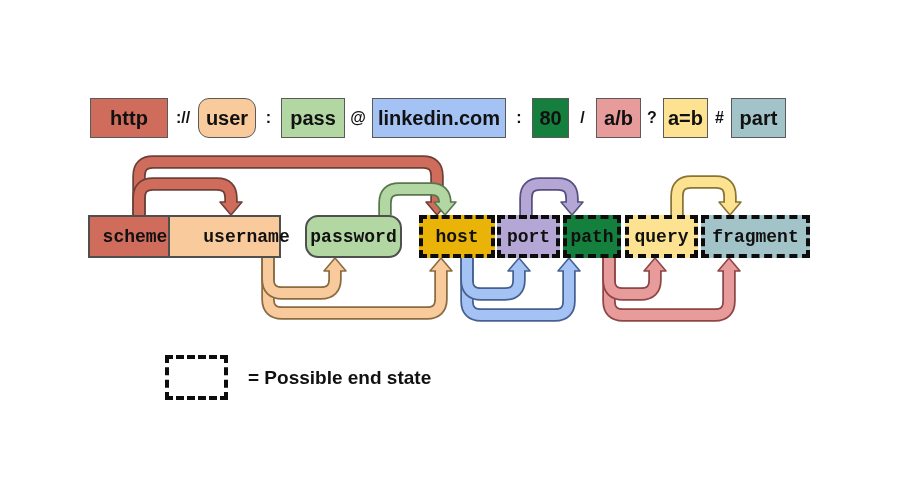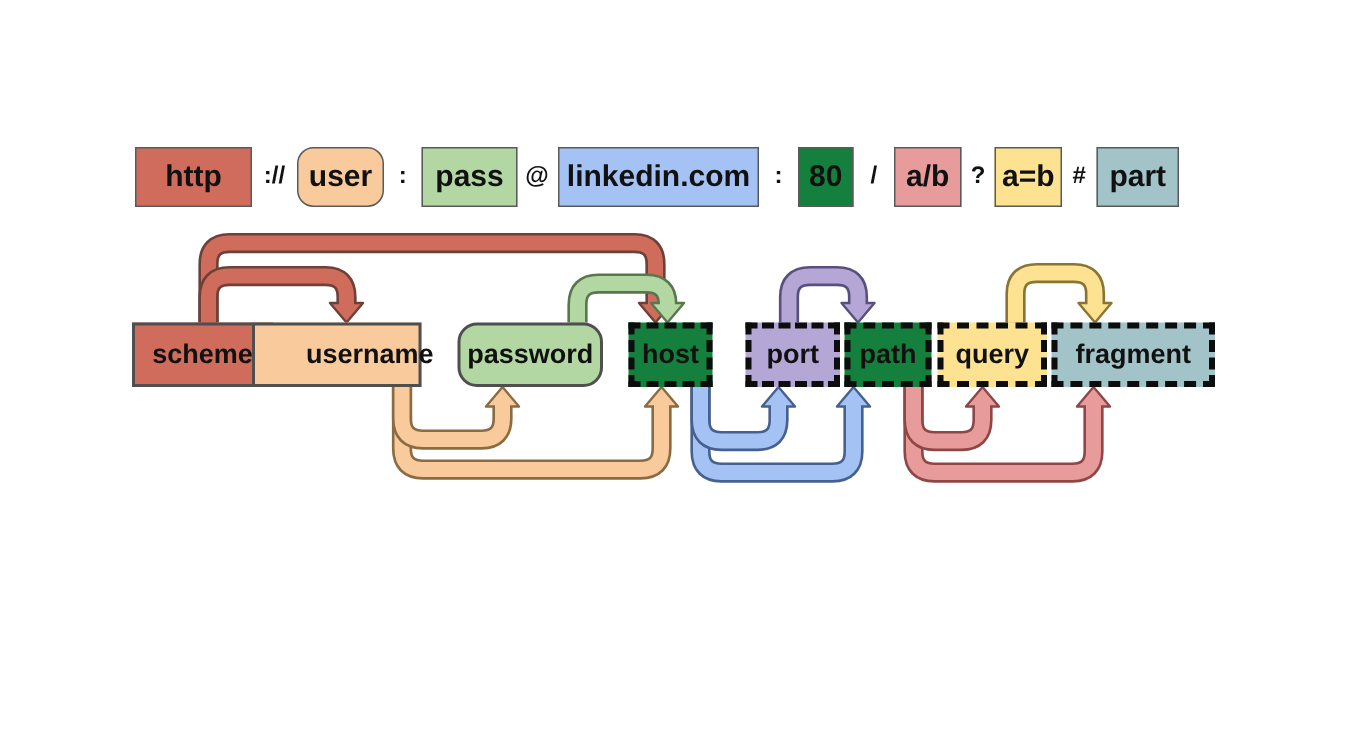--- a/index.html
+++ b/index.html
@@ -12,21 +12,21 @@
     border:1.5px solid #5a5a5a;display:flex;align-items:center;justify-content:center;
     font-size:20px;font-weight:bold;color:#111;
   }
   .token-sep{
     position:absolute;top:98px;height:40px;line-height:40px;text-align:center;
     font-size:16px;font-weight:bold;color:#111;
   }
   .state-box{
     position:absolute;top:215px;height:43px;box-sizing:border-box;
     border:2px solid #4f4f4f;display:flex;align-items:center;justify-content:center;
-    font-size:18px;font-weight:bold;color:#111;
+    font-size:18px;font-weight:bold;color:#111;font-family:Liberation Mono, monospace;
   }
   .state-box.end{border:4px dashed #0d0d0d;}
   .arrow-layer{position:absolute;left:0;top:0;width:900px;height:488px;pointer-events:none;}
   .legend{position:absolute;left:165px;top:355px;display:flex;align-items:center;}
   .legend-swatch{
     width:63px;height:45px;box-sizing:border-box;border:4px dashed #0d0d0d;background:#fff;
   }
   .legend-label{margin-left:20px;font-size:19px;font-weight:bold;color:#111;white-space:nowrap;}
 </style>
 </head>
@@ -104,19 +104,23 @@
       <g>
         <path d="M 609 258 L 609 280 Q 609 294 623 294 L 641 294 Q 655 294 655 280 L 655 269" fill="none" stroke="#8f4646" stroke-width="13.5"></path>
         <polygon points="644,271 666,271 655,258" fill="#e89b9b" stroke="#8f4646" stroke-width="1.6" stroke-linejoin="round"></polygon>
         <path d="M 609 258 L 609 280 Q 609 294 623 294 L 641 294 Q 655 294 655 280 L 655 269" fill="none" stroke="#e89b9b" stroke-width="10"></path>
       </g>
     </svg>
   <div>
       <div class="state-box" style="left: 88px; width: 94px; background: rgb(208, 108, 92);">scheme</div>
       <div class="state-box" style="left: 168px; width: 113px; background: rgb(249, 203, 156); padding-left: 44px;">username</div>
       <div class="state-box" style="left: 305px; width: 97px; background: rgb(178, 215, 163); border-radius: 13px;">password</div>
-      <div class="state-box end" style="left: 419px; width: 56px; background: #15803d;">host</div>
+      <div class="state-box end" style="left: 419px; width: 76px; background: #eab308;">host</div>
       <div class="state-box end" style="left: 497px; width: 63px; background: rgb(180, 167, 214);">port</div>
       <div class="state-box end" style="left: 563px; width: 58px; background: #15803d;">path</div>
       <div class="state-box end" style="left: 625px; width: 73px; background: rgb(252, 226, 145);">query</div>
       <div class="state-box end" style="left: 701px; width: 109px; background: rgb(162, 196, 201);">fragment</div>
     </div>
+  <div class="legend">
+    <div class="legend-swatch"></div>
+    <div class="legend-label">= Possible end state</div>
+  </div>
 </div>
 
 </body></html>

